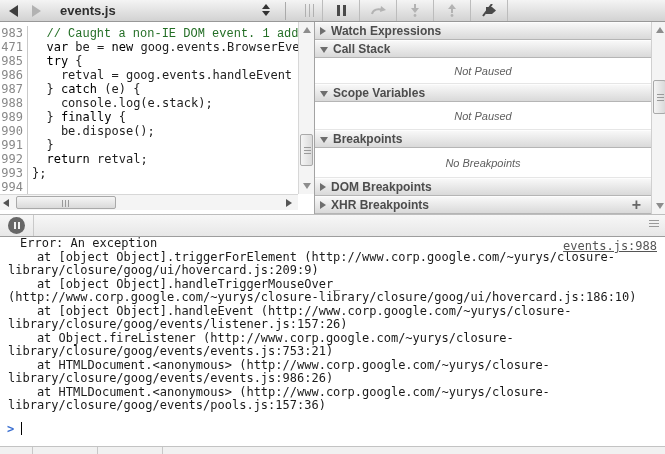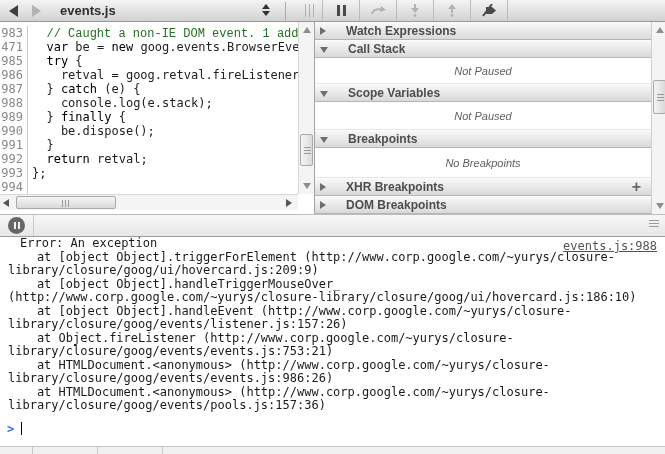--- a/index.html
+++ b/index.html
@@ -48,21 +48,21 @@
   .arr-lf { left:3px; border-top:4px solid transparent; border-bottom:4px solid transparent; border-right:6px solid #555; }
   .arr-rt { right:6px; border-top:4px solid transparent; border-bottom:4px solid transparent; border-left:6px solid #555; }
   .hthumb { position:absolute; left:16px; top:1px; width:100px; height:13px; background:linear-gradient(#f5f5f5,#dadada); border:1px solid #a9a9a9; border-radius:2px; }
   .hthumb .g { position:absolute; top:3px; width:1px; height:7px; background:#9a9a9a; }
 
   
   .sidebar { position:absolute; left:314px; top:22px; width:351px; height:192px; background:#fff; border-left:1px solid #a3a3a3; }
   .sb-inner { position:absolute; left:0; top:0; width:336px; height:192px; }
   .sb-header { height:18px; background:linear-gradient(#fafafa,#d9d9d9); border-bottom:1px solid #b5b5b5;
     box-shadow:inset 0 1px 0 #fdfdfd; display:flex; align-items:center; padding-left:5px; position:relative; }
-  .sb-header .label { font-size:12px; font-weight:bold; color:#4d4d4d; margin-left:20px; }
+  .sb-header .label { font-size:12px; font-weight:bold; color:#4d4d4d; margin-left:5px; }
   .tri { width:0; height:0; display:inline-block; }
   .tri-right { border-top:4px solid transparent; border-bottom:4px solid transparent; border-left:6px solid #6e6e6e; }
   .tri-down  { border-left:4px solid transparent; border-right:4px solid transparent; border-top:6px solid #6e6e6e; margin-top:2px; }
   .sb-content { background:#fff; display:flex; align-items:center; justify-content:center;
     font-size:11px; font-style:italic; color:#5f5f5f; border-bottom:1px solid #e6e6e6; }
   .sb-plus { position:absolute; right:10px; top:0; font-size:16px; color:#666; line-height:17px; font-weight:bold; }
   .sidebar-vscroll { left:336px; top:0; height:192px; border-left:1px solid #d0d0d0; }
 
   
   .statusbar { position:absolute; left:0; top:214px; width:665px; height:23px;
@@ -152,21 +152,21 @@
       </span>
     </div>
   </div>
 </div>
 
 <div class="editor">
   <div class="code-rows" id="code-rows">
       <div class="code-line"><span class="num">983</span><span class="gut-border"></span><span class="src"><span>  </span><span class="tok-comment">// Caught a non-IE DOM event. 1 add</span></span></div>
       <div class="code-line"><span class="num">471</span><span class="gut-border"></span><span class="src"><span>  </span><span class="tok-kw">var</span><span> be = </span><span class="tok-kw">new</span><span> goog.events.BrowserEve</span></span></div>
       <div class="code-line"><span class="num">985</span><span class="gut-border"></span><span class="src"><span>  </span><span class="tok-kw">try</span><span> {</span></span></div>
-      <div class="code-line"><span class="num">986</span><span class="gut-border"></span><span class="src"><span>    retval = goog.retval.fireListener</span></span></div>
+      <div class="code-line"><span class="num">986</span><span class="gut-border"></span><span class="src"><span>    retval = goog.events.handleEvent</span></span></div>
       <div class="code-line"><span class="num">987</span><span class="gut-border"></span><span class="src"><span>  } </span><span class="tok-kw">catch</span><span> (e) {</span></span></div>
       <div class="code-line"><span class="num">988</span><span class="gut-border"></span><span class="src"><span>    console.log(e.stack);</span></span></div>
       <div class="code-line"><span class="num">989</span><span class="gut-border"></span><span class="src"><span>  } </span><span class="tok-kw">finally</span><span> {</span></span></div>
       <div class="code-line"><span class="num">990</span><span class="gut-border"></span><span class="src"><span>    be.dispose();</span></span></div>
       <div class="code-line"><span class="num">991</span><span class="gut-border"></span><span class="src"><span>  }</span></span></div>
       <div class="code-line"><span class="num">992</span><span class="gut-border"></span><span class="src"><span>  </span><span class="tok-kw">return</span><span> retval;</span></span></div>
       <div class="code-line"><span class="num">993</span><span class="gut-border"></span><span class="src"><span>};</span></span></div>
       <div class="code-line"><span class="num">994</span><span class="gut-border"></span><span class="src"></span></div>
     </div>
   <div class="vscroll editor-vscroll">
@@ -205,26 +205,26 @@
         <span class="label">Scope Variables</span>
       </div>
       <div class="sb-content" style="height: 28px;">Not Paused</div>
       <div class="sb-header">
         <span class="tri tri-down"></span>
         <span class="label">Breakpoints</span>
       </div>
       <div class="sb-content" style="height: 30px;">No Breakpoints</div>
       <div class="sb-header">
         <span class="tri tri-right"></span>
+        <span class="label">DOM Breakpoints</span>
+      </div>
+      <div class="sb-header">
+        <span class="tri tri-right"></span>
         <span class="label">XHR Breakpoints</span>
         <span class="sb-plus">+</span>
-      </div>
-      <div class="sb-header">
-        <span class="tri tri-right"></span>
-        <span class="label">DOM Breakpoints</span>
       </div>
     </div>
   <div class="vscroll sidebar-vscroll">
     <span class="arr arr-up" style="top:5px"></span>
     <div class="vthumb" style="top:58px; height:34px">
       <span class="g" style="top:13px"></span>
         <span class="g" style="top:16px"></span>
         <span class="g" style="top:19px"></span>
     </div>
     <span class="arr arr-dn" style="bottom:5px"></span>

